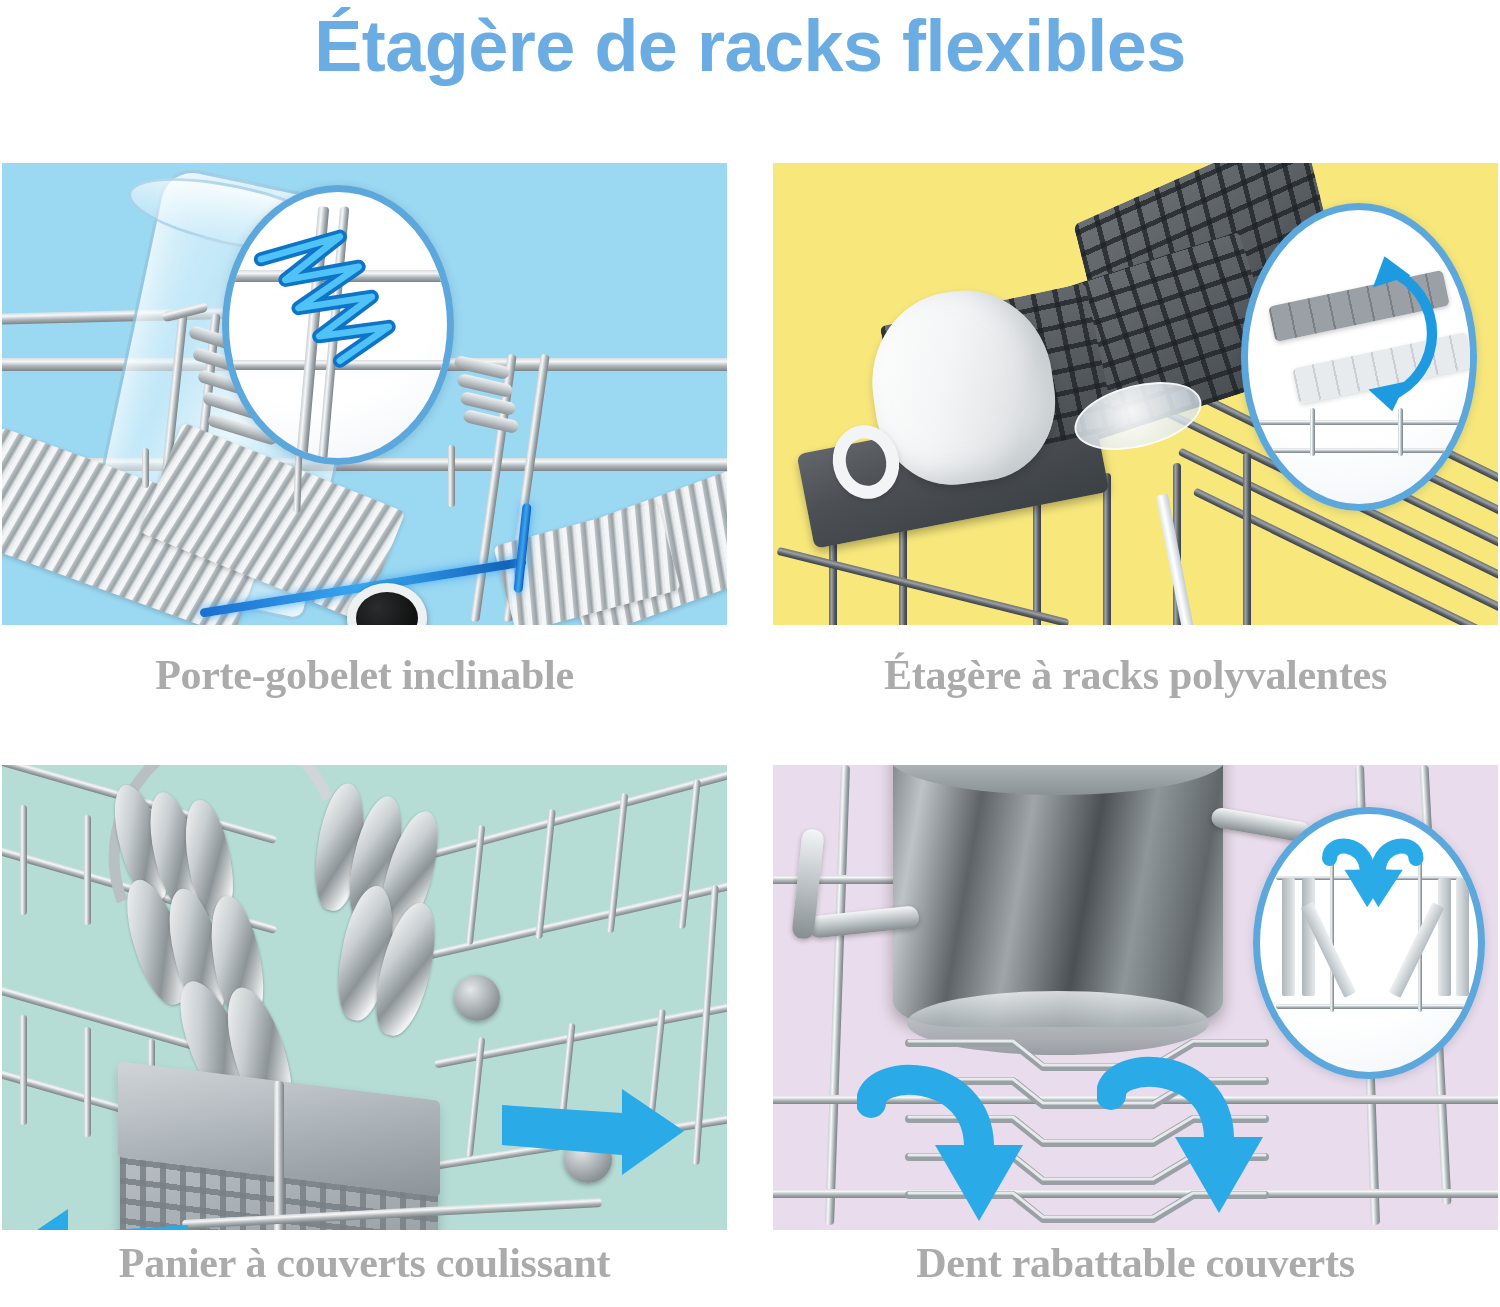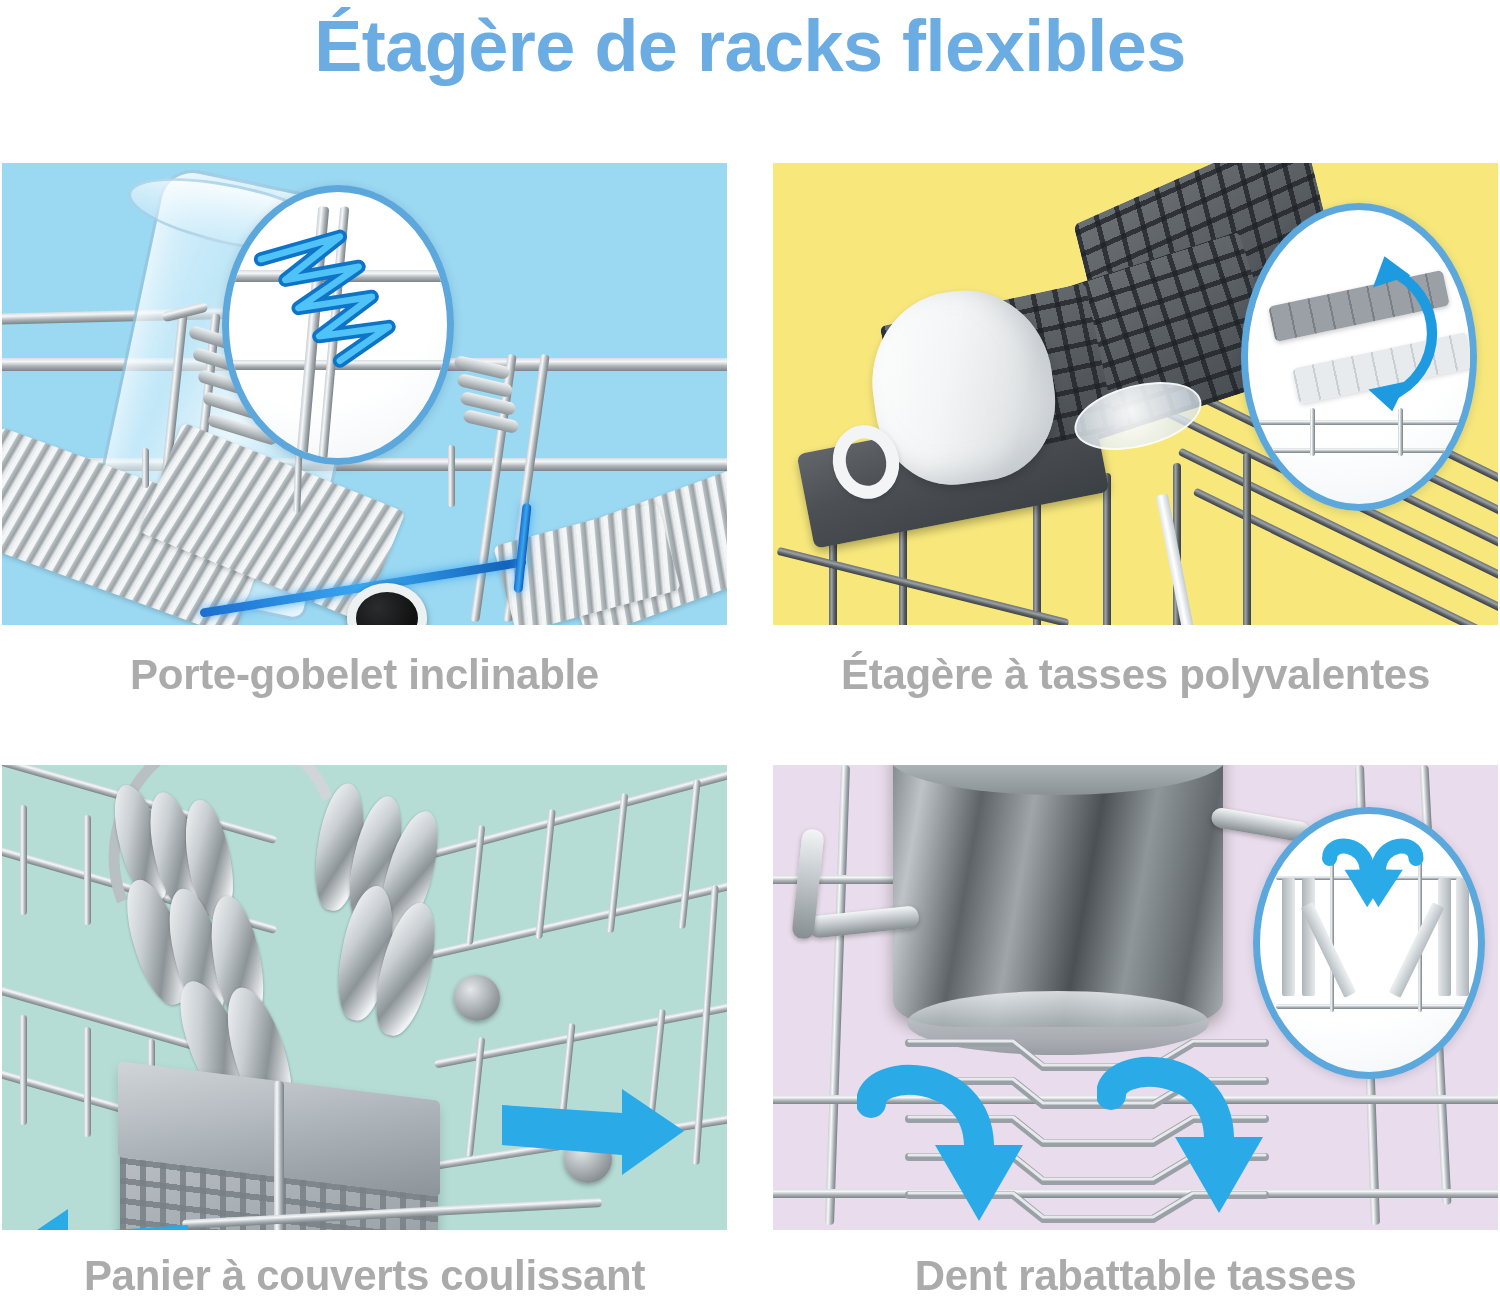--- a/index.html
+++ b/index.html
@@ -30,36 +30,37 @@
 
   
   .grid {
     position: absolute;
     top: 163px; left: 2px;
     width: 1496px; height: 1144px;
     display: grid;
     grid-template-columns: 725px 725px;
     grid-template-rows: 462px 140px 465px 77px;
     column-gap: 46px;
+    font-family: Liberation Serif, serif;
   }
   .card-image {
     position: relative;
     overflow: hidden;
     width: 725px;
   }
   .card-caption {
     font-size: 42px;
     font-weight: bold;
     color: #ABABAB;
     text-align: center;
     letter-spacing: -0.3px;
     padding-top: 26px;
     white-space: nowrap;
   }
-  .cap-bottom { padding-top: 22px; }
+  .cap-bottom { padding-top: 9px; }
 
   
   .wire {
     position: absolute;
     background: linear-gradient(180deg,#d9dde0 0%,#f4f6f7 28%,#aeb4b8 62%,#7d8589 100%);
     border-radius: 4px;
   }
   .wire-v {
     position: absolute;
     background: linear-gradient(90deg,#c8ced2 0%,#f6f8f9 30%,#a9b0b5 68%,#7b8286 100%);
@@ -333,21 +334,21 @@
       <svg class="zig" viewBox="0 0 236 308">
         <path d="M150,62 A72,72 0 0 1 150,196" fill="none" stroke="#1E9BE0" stroke-width="11" stroke-linecap="round"></path>
         <polygon points="150,46 170,74 128,74" fill="#1E9BE0" transform="rotate(-18 150 62)"></polygon>
         <polygon points="150,212 130,184 172,184" fill="#1E9BE0" transform="rotate(-12 150 196)"></polygon>
       </svg>
     </div>
   </div>
 
   <div class="card-caption">Porte-gobelet inclinable</div>
 
-  <div class="card-caption">Étagère à tasses polyvalentes</div>
+  <div class="card-caption">Étagère à racks polyvalentes</div>
 
   <div class="card-image" id="card-cutlery">
 
     <div class="wire" style="left:-20px;top:30px;width:300px;height:8px;transform:rotate(16deg);"></div>
     <div class="wire" style="left:-20px;top:120px;width:300px;height:8px;transform:rotate(16deg);"></div>
     <div class="wire" style="left:-20px;top:255px;width:270px;height:8px;transform:rotate(16deg);"></div>
     <div class="wire" style="left:-20px;top:340px;width:280px;height:8px;transform:rotate(16deg);"></div>
     <div class="wire-v" style="left:18px;top:40px;width:7px;height:110px;"></div>
     <div class="wire-v" style="left:82px;top:50px;width:7px;height:110px;"></div>
     <div class="wire-v" style="left:146px;top:62px;width:7px;height:110px;"></div>
@@ -474,15 +475,15 @@
         <path d="M74,46 C74,26 112,28 114,58" fill="none" stroke="#2BAAE8" stroke-width="16" stroke-linecap="round"></path>
         <polygon points="114,98 90,58 140,58" fill="#2BAAE8"></polygon>
         <path d="M166,46 C166,26 128,28 126,58" fill="none" stroke="#2BAAE8" stroke-width="16" stroke-linecap="round"></path>
         <polygon points="126,98 102,58 152,58" fill="#2BAAE8"></polygon>
       </svg>
     </div>
   </div>
 
   <div class="card-caption cap-bottom">Panier à couverts coulissant</div>
 
-  <div class="card-caption cap-bottom">Dent rabattable tasses</div>
+  <div class="card-caption cap-bottom">Dent rabattable couverts</div>
 
 </div>
 
 </body></html>

